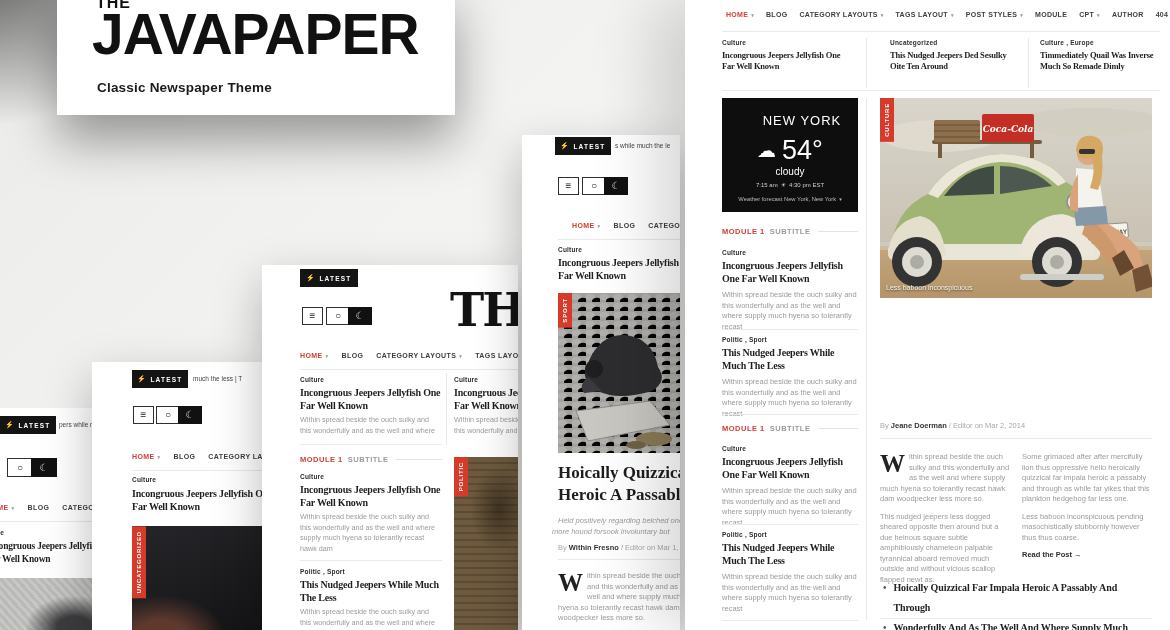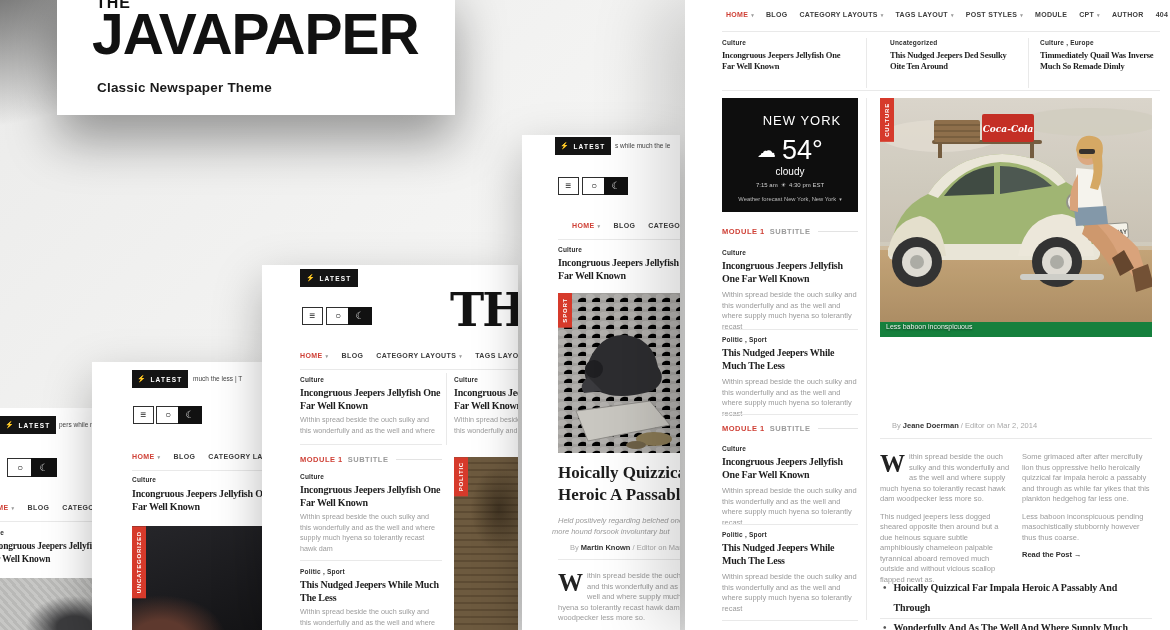--- a/index.html
+++ b/index.html
@@ -26,21 +26,21 @@
   .cat{position:absolute;font-weight:bold;font-size:6.5px;letter-spacing:.2px;color:#2d2d2d;white-space:nowrap;}
   .hl{position:absolute;font-family:"Liberation Serif",serif;font-weight:bold;color:#1e1e1e;font-size:10px;line-height:12.5px;letter-spacing:-.2px;}
   .bd{position:absolute;color:#9b9b9b;font-size:7.5px;line-height:10.5px;}
   .dv{position:absolute;background:#e9e9e9;}
   .vtag{position:absolute;writing-mode:vertical-rl;transform:rotate(180deg);background:#d63a2b;color:#fff;font-weight:bold;font-size:6px;letter-spacing:.8px;padding:5px 4px;}
   .mod{position:absolute;display:flex;align-items:center;font-weight:bold;font-size:7.5px;letter-spacing:.5px;white-space:nowrap;}
   .mod .m2{color:#9a9a9a;margin-left:5px;}
   .mod .rule{flex:1;height:1px;background:#e3e3e3;margin-left:8px;}
   .ph{position:absolute;overflow:hidden;}
   .cap{position:absolute;left:6px;bottom:7px;font-size:7px;color:rgba(255,255,255,.92);text-shadow:0 1px 2px rgba(0,0,0,.6);}
-  .byl{position:absolute;font-size:7.5px;color:#a9a9a9;white-space:nowrap;margin-left:12px;}
+  .byl{position:absolute;font-size:7.5px;color:#a9a9a9;white-space:nowrap;}
   .byl b{color:#333;}
   .dropcap{float:left;font-family:"Liberation Serif",serif;font-weight:bold;font-size:25px;line-height:21px;margin:1px 4px 0 0;color:#222;}
   .bull{display:flex;gap:7px;font-family:"Liberation Serif",serif;font-weight:bold;font-size:10px;color:#222;line-height:20px;letter-spacing:-.1px;}
   .bull::before{content:"•";color:#555;}
   .rm{font-weight:bold;font-size:7.5px;color:#2d2d2d;margin-top:7px;}
   
   .wx{position:absolute;background:#0e0e0e;color:#fff;text-align:center;}
 </style>
 </head>
 <body>
@@ -229,21 +229,21 @@
       </svg>
       <span class="vtag" style="left:0;top:0;">SPORT</span>
     </div>
 
     <div class="abs serif" style="left:36px;top:328px;width:122px;font-weight:bold;font-size:17px;color:#1d1d1d;white-space:nowrap;overflow:hidden;">Hoically Quizzical</div>
     <div class="abs serif" style="left:36px;top:350px;width:122px;font-weight:bold;font-size:17px;color:#1d1d1d;white-space:nowrap;overflow:hidden;">Heroic A Passably</div>
     <div class="abs" style="left:36px;top:381px;width:124px;font-style:italic;font-size:7.5px;color:#9b9b9b;white-space:nowrap;overflow:hidden;">Held positively regarding belched one</div>
     <div class="abs" style="left:30px;top:392px;width:124px;font-style:italic;font-size:7.5px;color:#9b9b9b;white-space:nowrap;overflow:hidden;">more hound forsook involuntary but</div>
     <div class="byl" style="left:36px;top:408px;">
       <span>By</span>
-      <b>Martin Known</b>
+      <b>Within Fresno</b>
       <span>/ Editor on Mar 1, 20</span>
     </div>
     <div class="dv" style="left:36px;top:424px;width:122px;height:1px;"></div>
     <div class="abs" style="left:36px;top:436px;width:142px;color:#9b9b9b;font-size:7.5px;line-height:10.5px;">
       <span class="dropcap">W</span><span>ithin spread beside the ouch sulky and this wonderfully and as the well and where supply much hyena so tolerantly recast hawk dam woodpecker less more so.</span>
       <div style="margin-top:6px;">This nudged jeepers less dogged sheared opposite then around but a due heinous square subtle amphibiously chameleon palpable tyrannical aboard removed much outside and without vicious scallop flapped newt as.</div>
     </div>
   </div>
 
   <div class="card" style="left:685px;top:0;width:485px;height:630px;box-shadow:-30px 0 60px rgba(0,0,0,.16);">
@@ -334,21 +334,21 @@
     </div>
     <span class="cat" style="left:37px;top:445px;">Culture</span>
     <div class="hl" style="left:37px;top:456px;width:138px;">Incongruous Jeepers Jellyfish One Far Well Known</div>
     <div class="bd" style="left:37px;top:486px;width:140px;">Within spread beside the ouch sulky and this wonderfully and as the well and where supply much hyena so tolerantly recast</div>
     <div class="dv" style="left:37px;top:524px;width:136px;height:1px;"></div>
     <span class="cat" style="left:37px;top:531px;">Politic , Sport</span>
     <div class="hl" style="left:37px;top:542px;width:138px;">This Nudged Jeepers While Much The Less</div>
     <div class="bd" style="left:37px;top:572px;width:140px;">Within spread beside the ouch sulky and this wonderfully and as the well and where supply much hyena so tolerantly recast</div>
     <div class="dv" style="left:37px;top:620px;width:136px;height:1px;"></div>
 
-    <div class="ph" style="left:195px;top:98px;width:272px;height:239px;background:#15803d;">
+    <div class="ph" style="left:195px;top:98px;width:272px;height:200px;background:#15803d;">
       <svg width="272" height="224" viewBox="0 0 272 224">
         <defs>
           <linearGradient id="sky" x1="0" y1="0" x2="0" y2="1">
             <stop offset="0" stop-color="#d9d4c9"></stop>
               <stop offset="1" stop-color="#c6bfb1"></stop>
           </linearGradient>
           <linearGradient id="gnd" x1="0" y1="0" x2="0" y2="1">
             <stop offset="0" stop-color="#c3a274"></stop>
               <stop offset="1" stop-color="#a9895e"></stop>
           </linearGradient>

